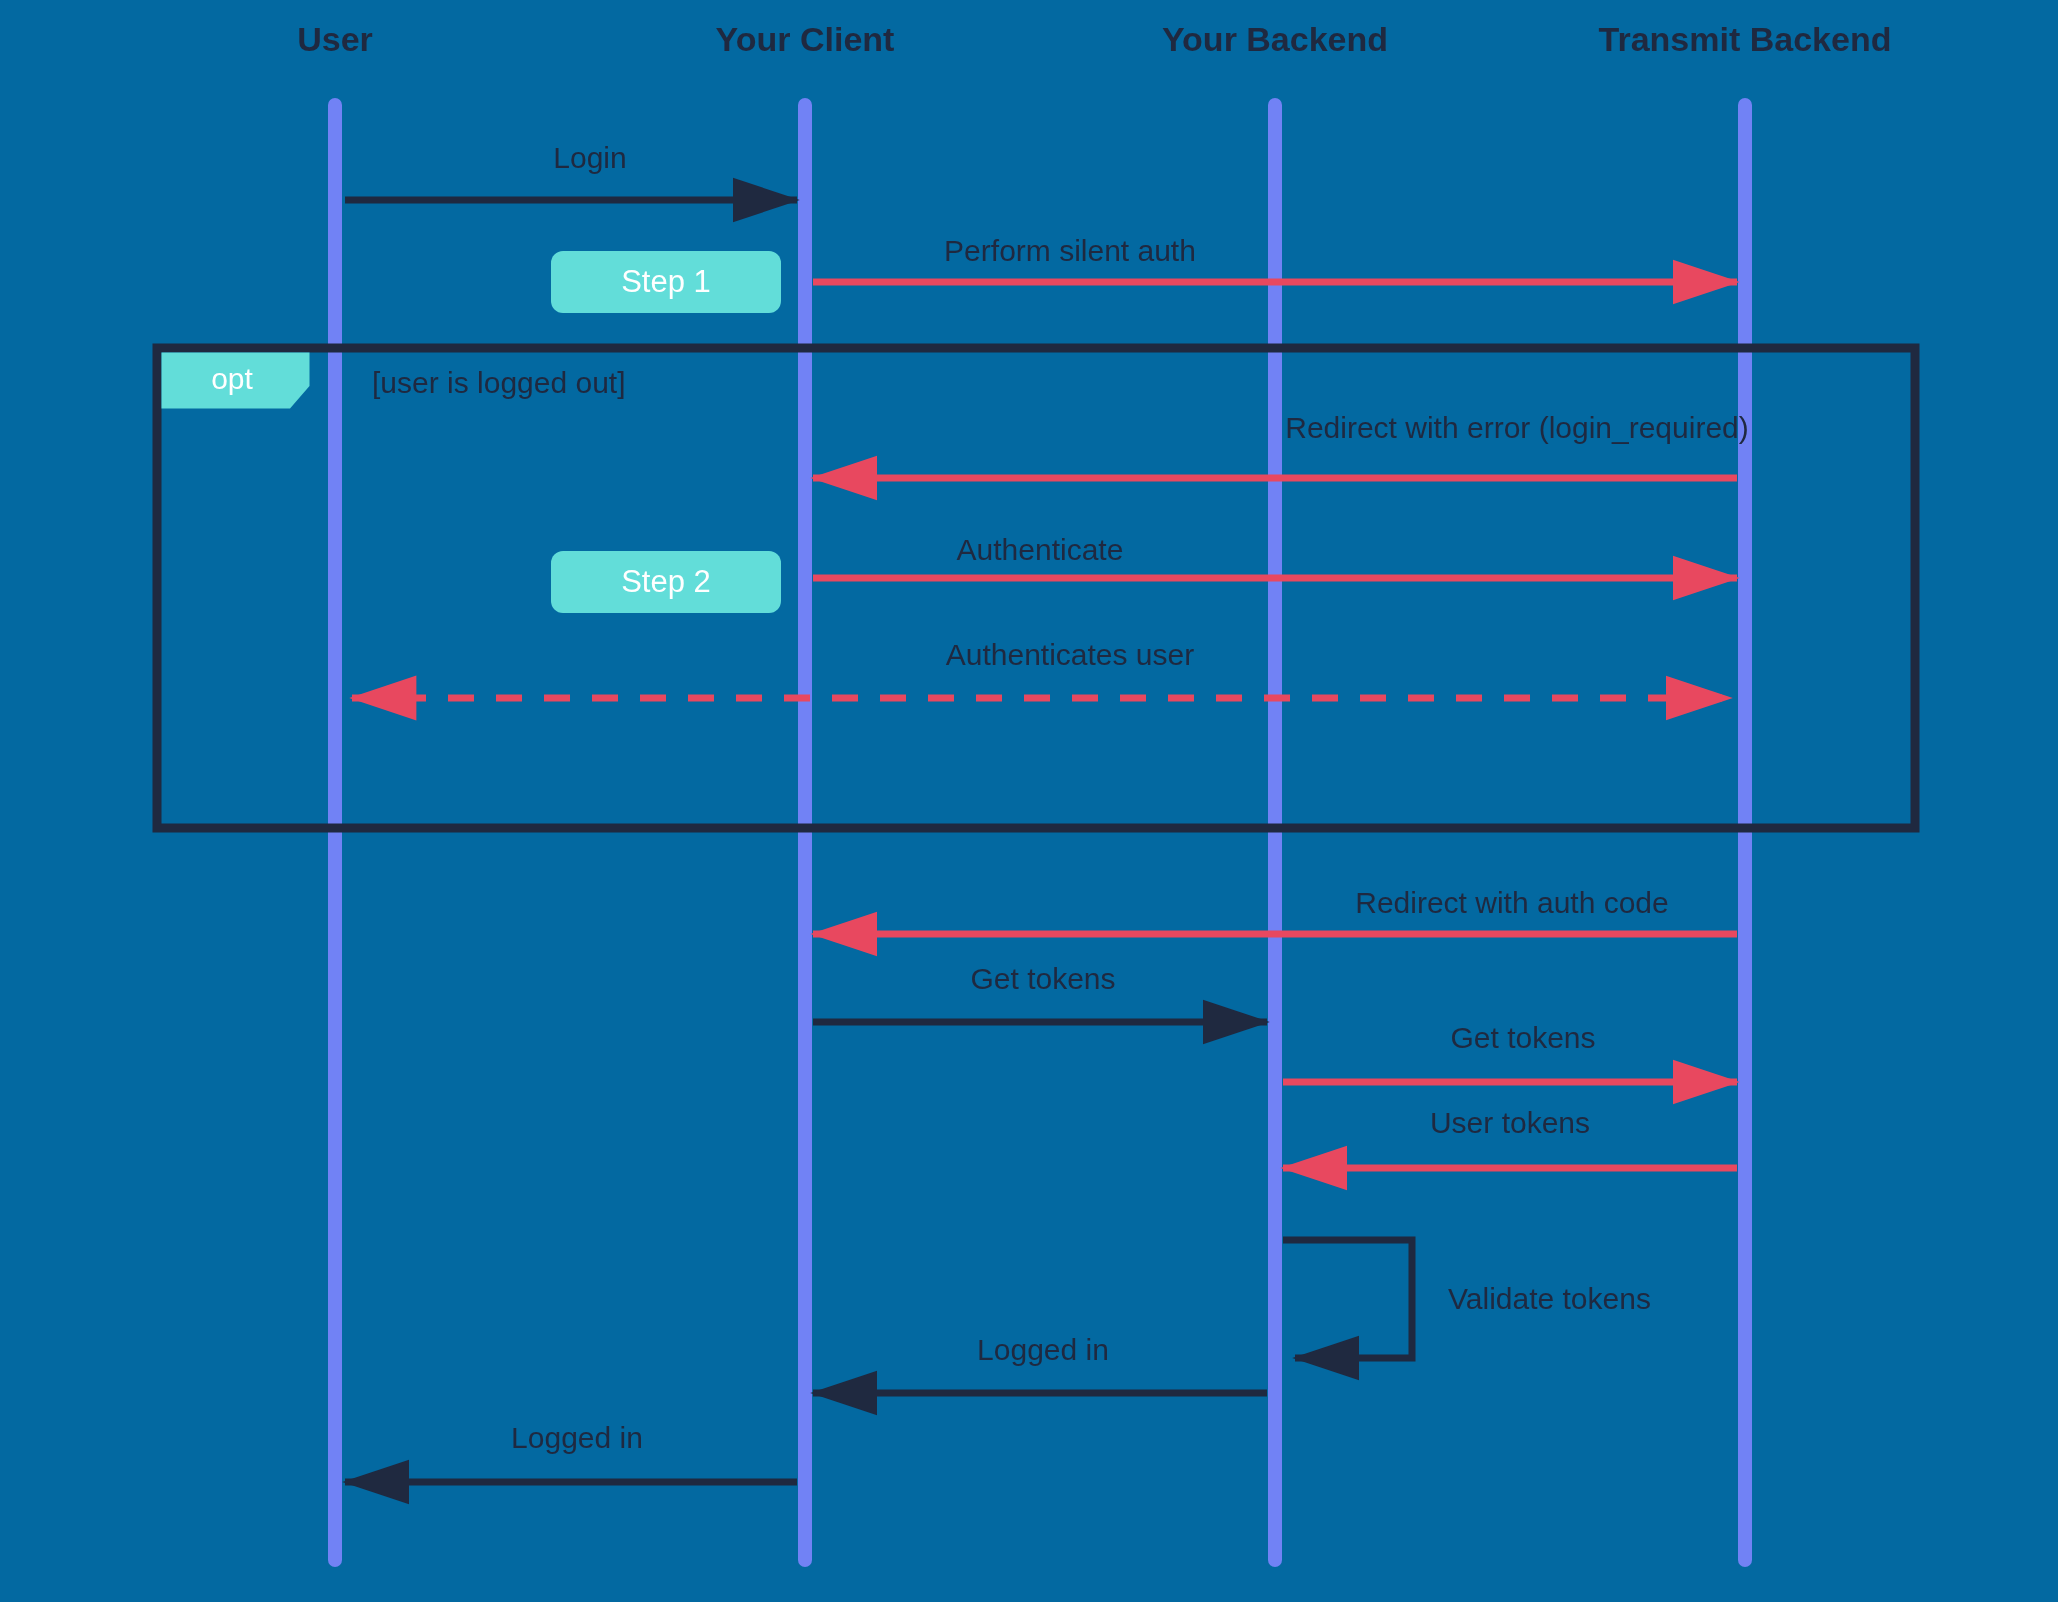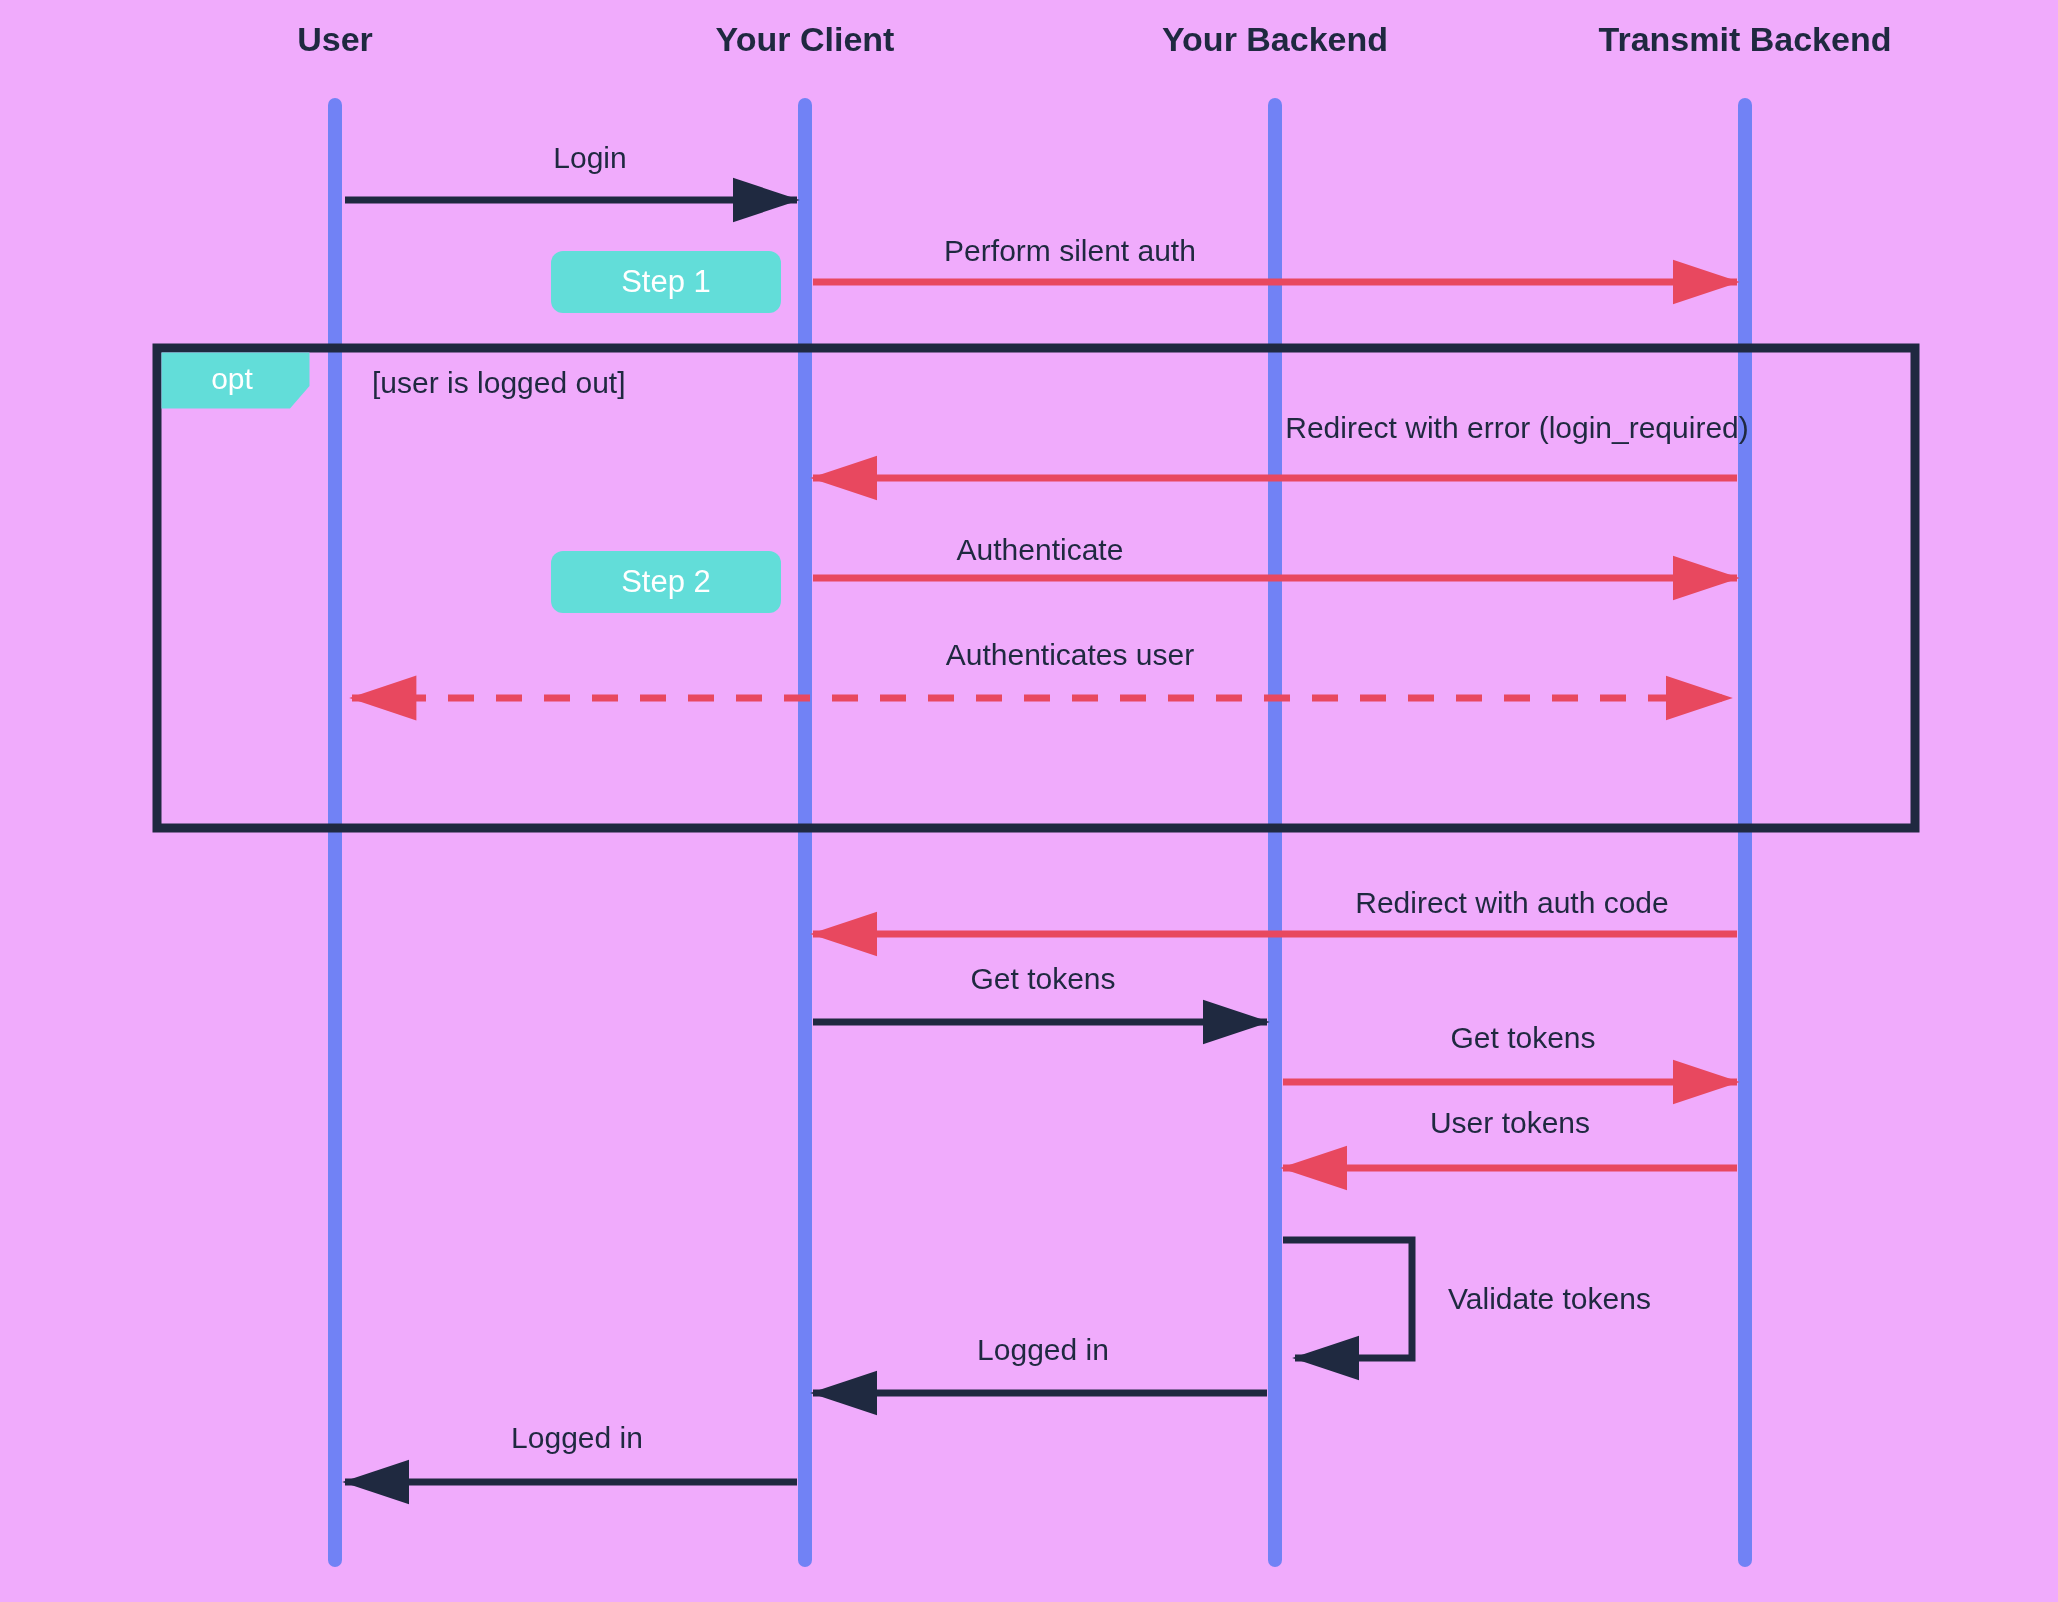--- a/index.html
+++ b/index.html
@@ -10,21 +10,21 @@
   body {
     width: 2058px;
     height: 1602px;
     font-family: "Liberation Sans", sans-serif;
     overflow: hidden;
   }
   #diagram-root {
     position: relative;
     width: 2058px;
     height: 1602px;
-    background: #f0abfc;
+    background: #0369a1;
   }
   svg#seq {
     display: block;
     width: 2058px;
     height: 1602px;
   }
   .actor-label {
     font-family: "Liberation Sans", sans-serif;
     font-weight: bold;
     font-size: 34px;

